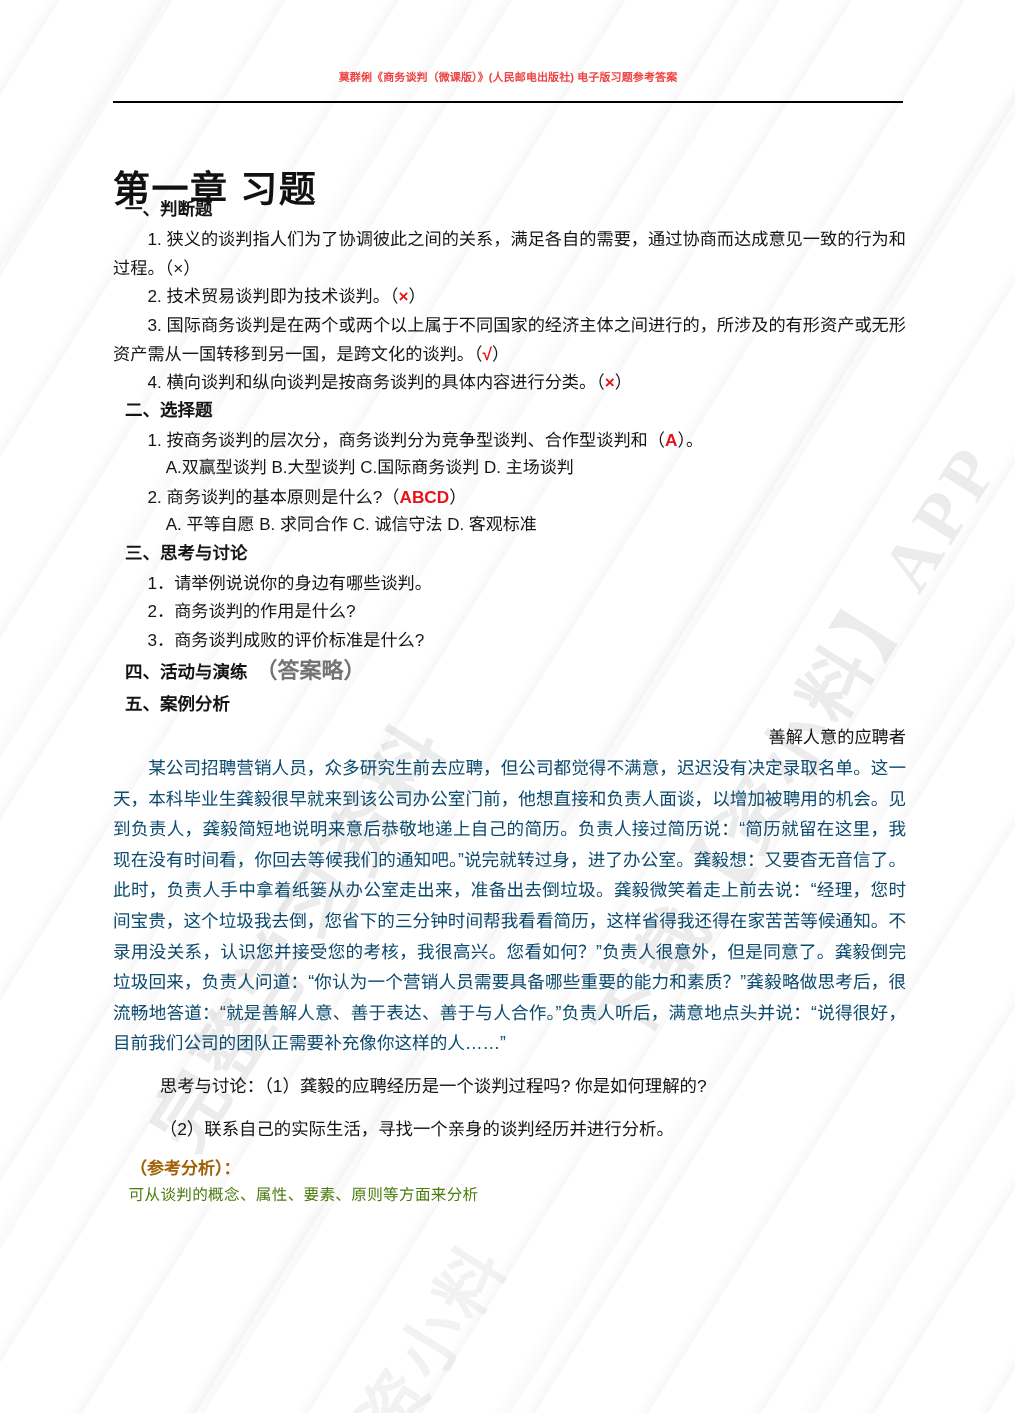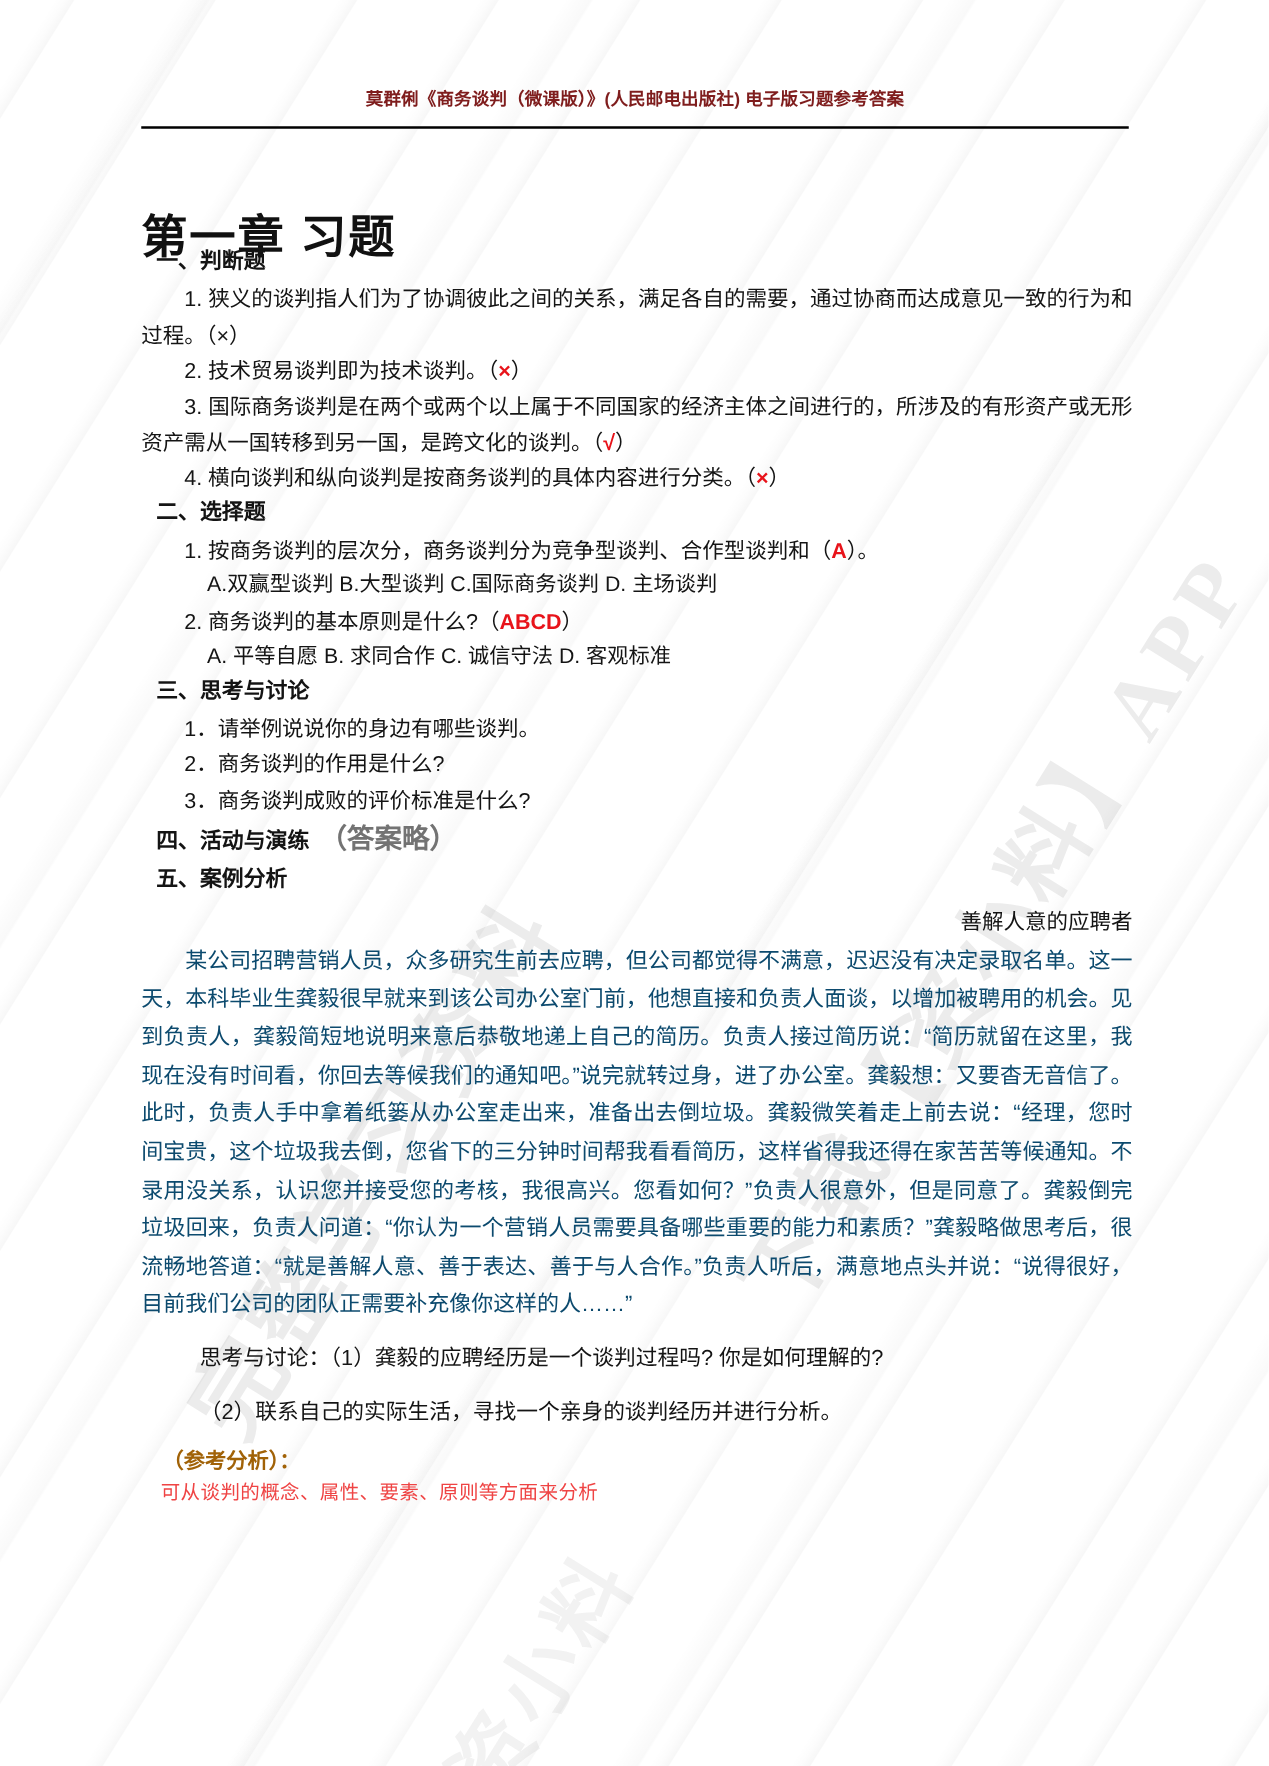--- a/index.html
+++ b/index.html
@@ -88,23 +88,23 @@
     position: relative;
     z-index: 2;
   }
 
   .running-head {
     position: absolute;
     left: 113px;
     top: 68px;
     width: 790px;
     text-align: center;
-    font-size: 14px;
-    font-weight: 700;
-    color: #7f1d1d;
+    font-size: 11px;
+    font-weight: 700;
+    color: #ef4444;
     letter-spacing: 0.01em;
   }
   .head-rule {
     position: absolute;
     left: 113px;
     top: 101px;
     width: 790px;
     height: 0;
     border-top: 2.6px solid #000000;
   }
@@ -197,21 +197,21 @@
     font-weight: 700;
     color: #a16207;
     margin: 2px 0 0 0;
     text-indent: 1em;
     line-height: 1.5;
   }
   .ref-body {
     font-family: Liberation Serif, serif;
     font-size: 15.6px;
     line-height: 1.6;
-    color: #ef4444;
+    color: #4d7c0f;
     margin: 1px 0 0 0;
     text-indent: 1em;
     letter-spacing: 0.02em;
   }
 </style>
 </head>
 <body>
 
 <div class="page">
 

